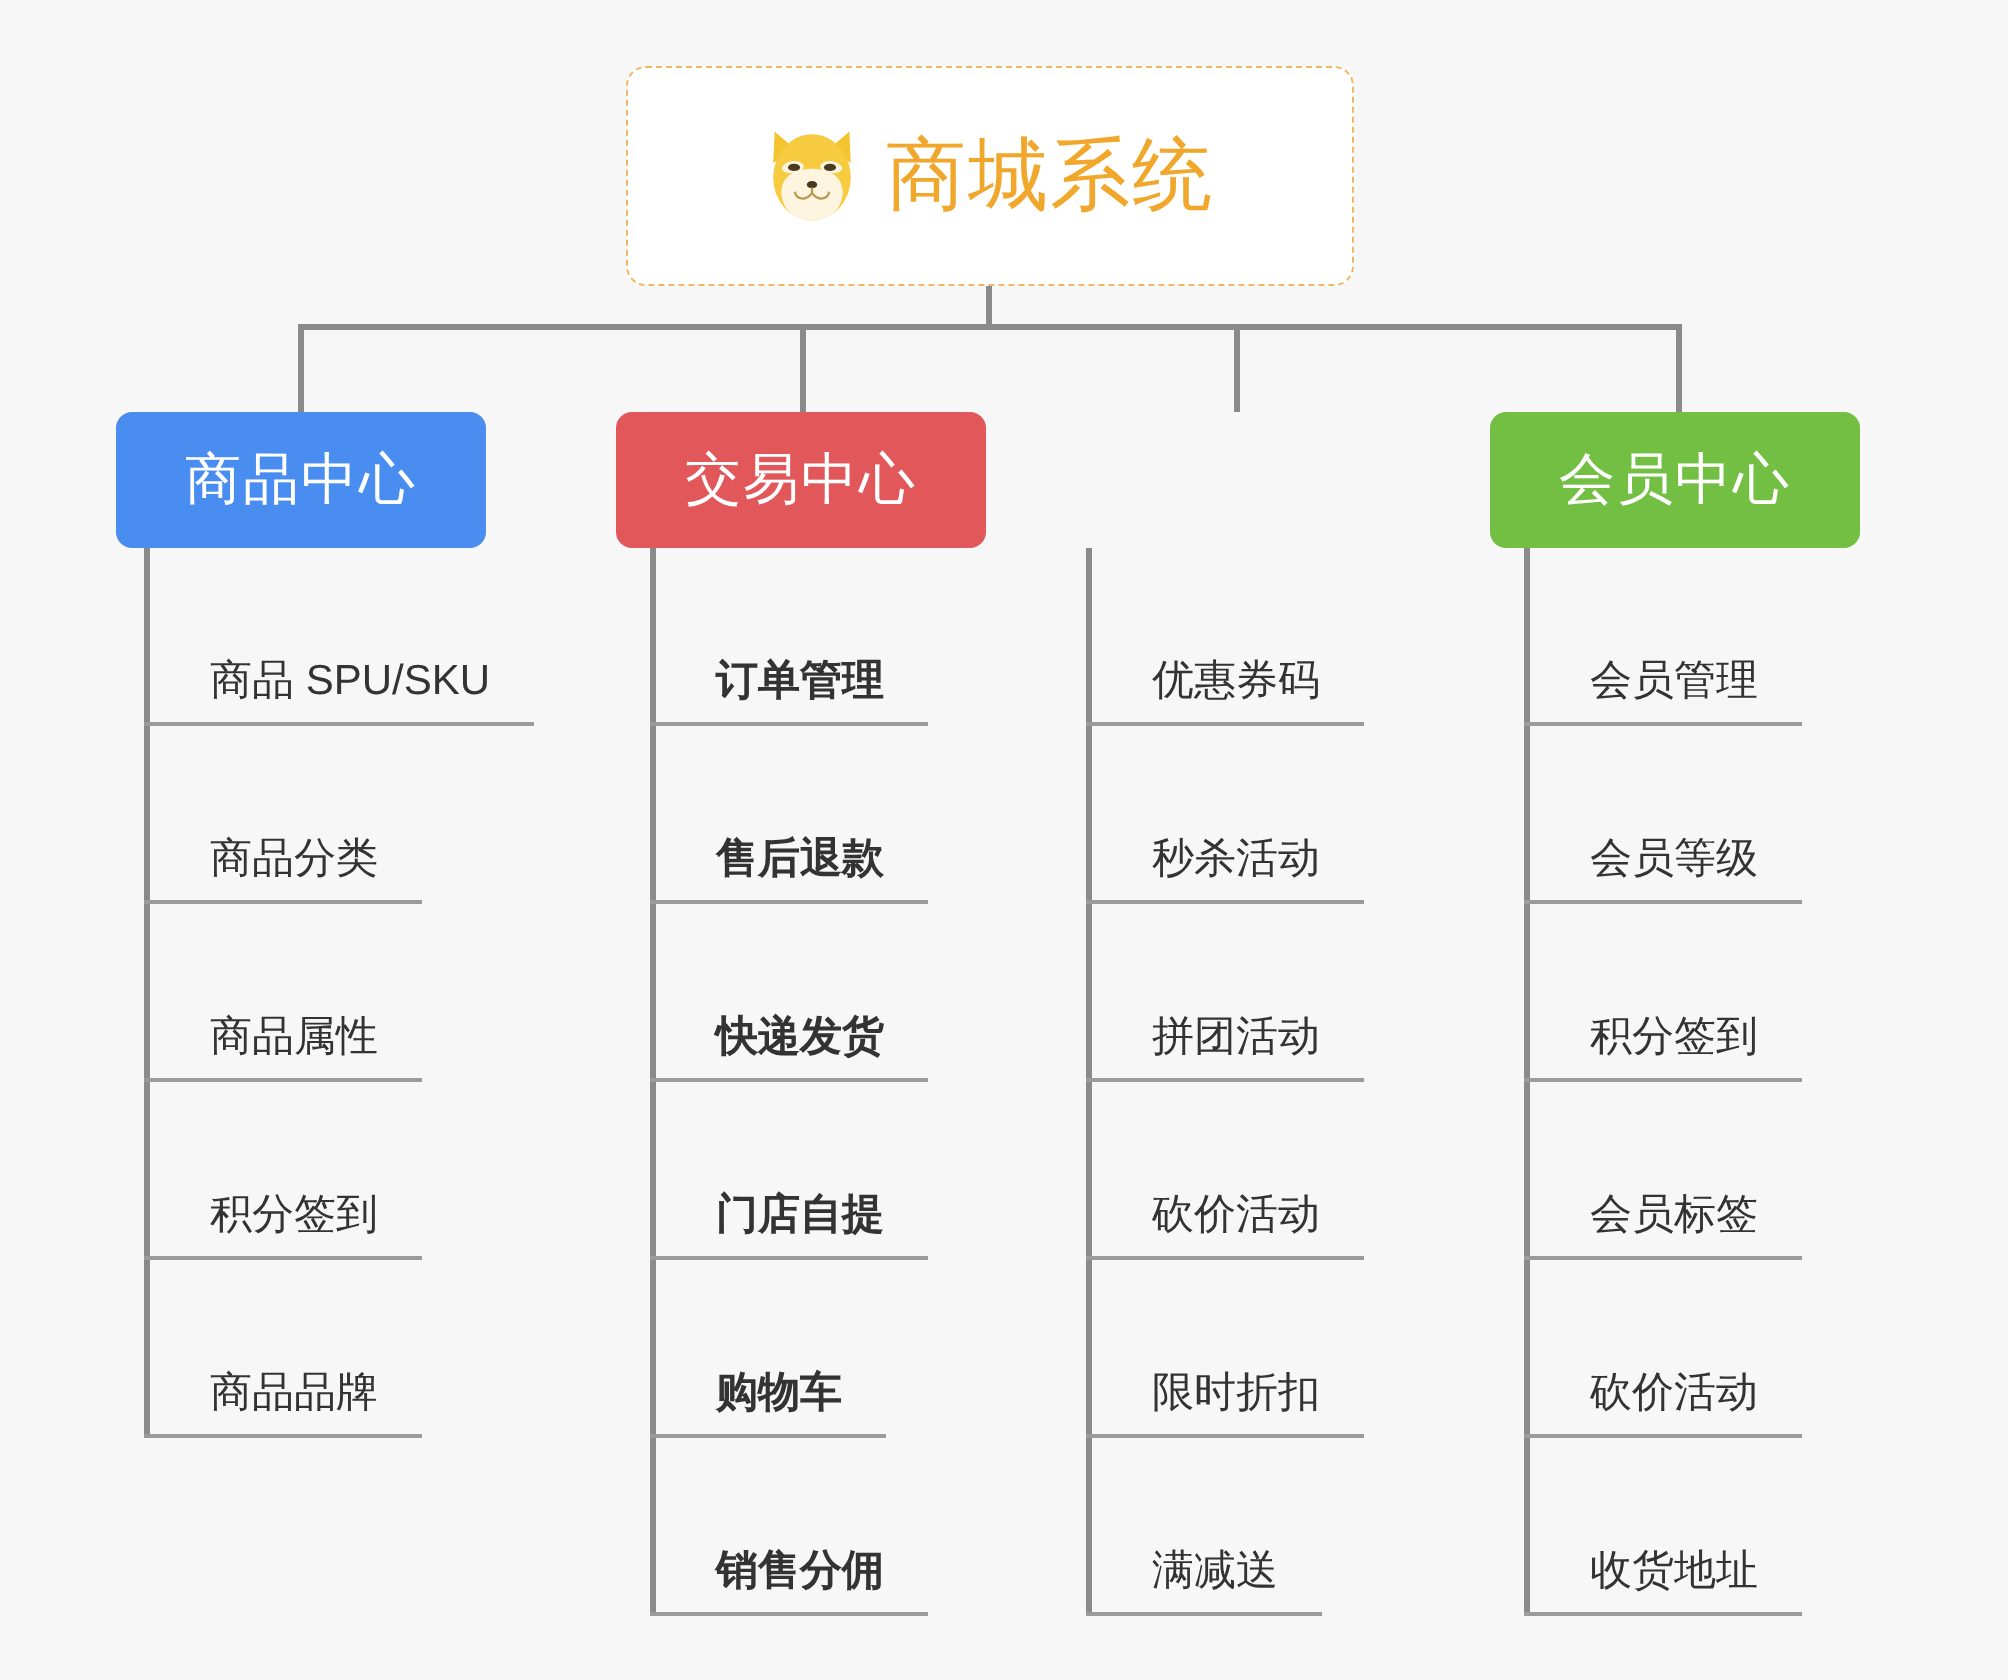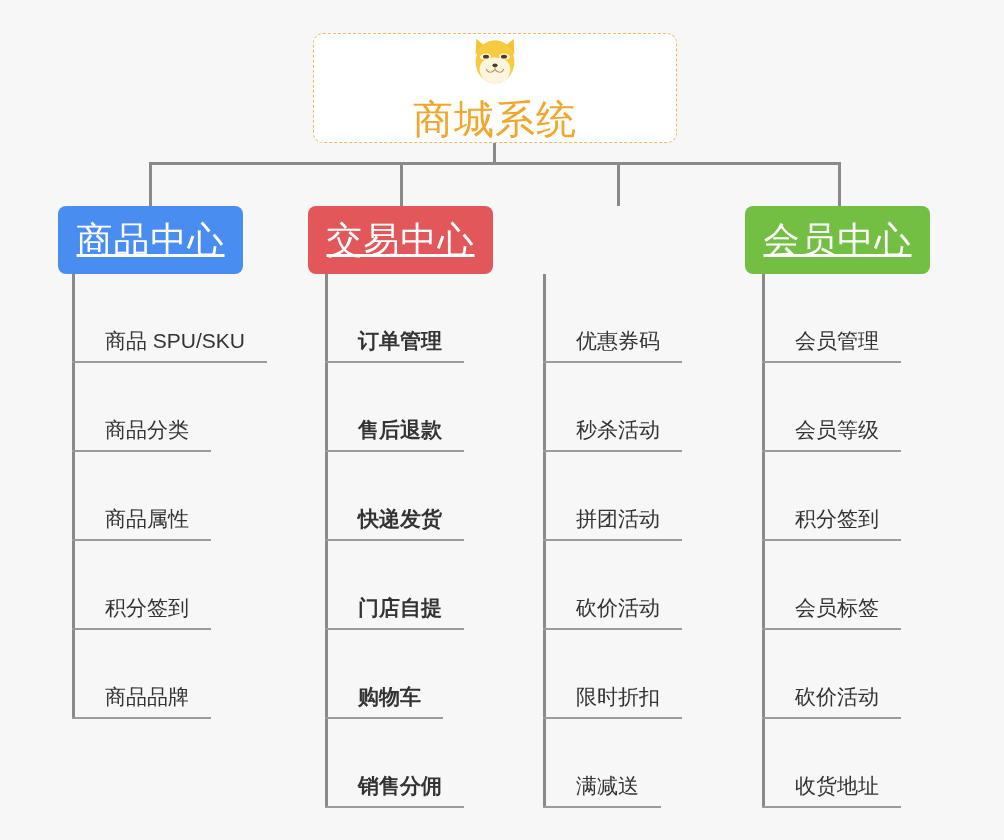--- a/index.html
+++ b/index.html
@@ -63,26 +63,25 @@
   .cat-box {
     position: absolute;
     height: 68px;
     border-radius: 8px;
     display: flex;
     align-items: center;
     justify-content: center;
     box-sizing: border-box;
   }
   .cat-label {
-    font-size: 36px;
+    font-size: 28px;
     color: #ffffff;
     letter-spacing: 1px;
     white-space: nowrap;
     line-height: 1;
-    text-decoration: underline;
   }
 
   
   .leaf-col {
     position: absolute;
     top: 274px;
     border-left: 3px solid #ef4444;
     box-sizing: border-box;
   }
   .leaf-item {
@@ -101,21 +100,21 @@
     border-bottom: 2px solid #9b9b9b;
     margin-left: -3px;
     padding-left: 33px;
   }
 </style>
 </head>
 <body style="background: rgb(247, 247, 247);">
 
 <div id="mindmap">
 
-  <div class="root-card" style="background: rgb(255, 255, 255); border-color: rgb(240, 184, 96); flex-direction: column;">
+  <div class="root-card" style="background: rgb(255, 255, 255); border-color: rgb(240, 184, 96);">
     <svg class="shiba" viewBox="0 0 64 66">
 
       <path d="M6 2 L5 24 L20 14 Z" fill="#f5c431"></path>
       <path d="M58 2 L59 24 L44 14 Z" fill="#f5c431"></path>
 
       <ellipse cx="32" cy="34" rx="27" ry="30" fill="#f7cb3f"></ellipse>
 
       <path d="M32 28 C15 28 9 38 11 48 C13 58 21 64 32 64 C43 64 51 58 53 48 C55 38 49 28 32 28 Z" fill="#fdf5e0"></path>
 
       <path d="M11 27 C14 22 22 21 26 25 C27 28 24 31 19 31 C14 31 11 30 11 27 Z" fill="#fdf5e0"></path>

